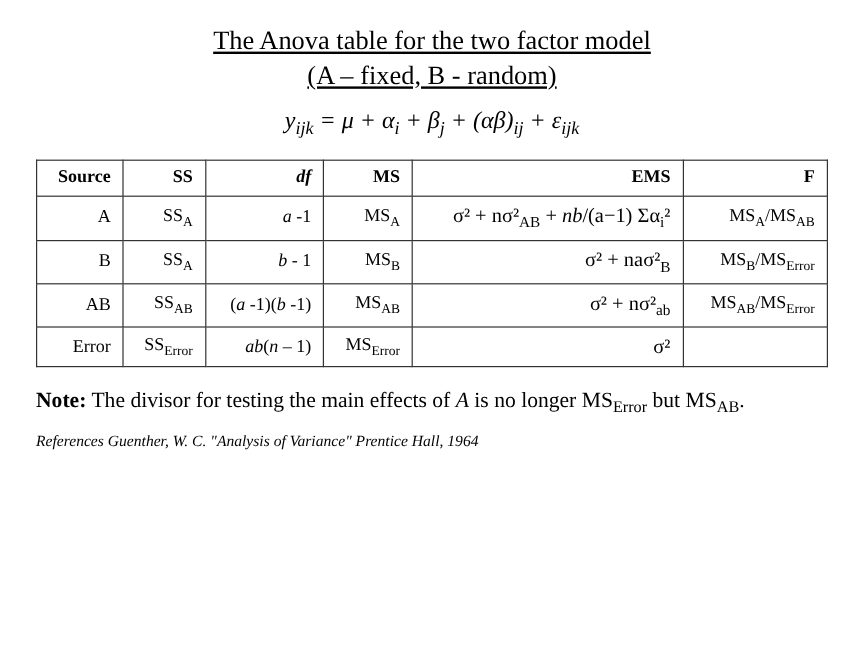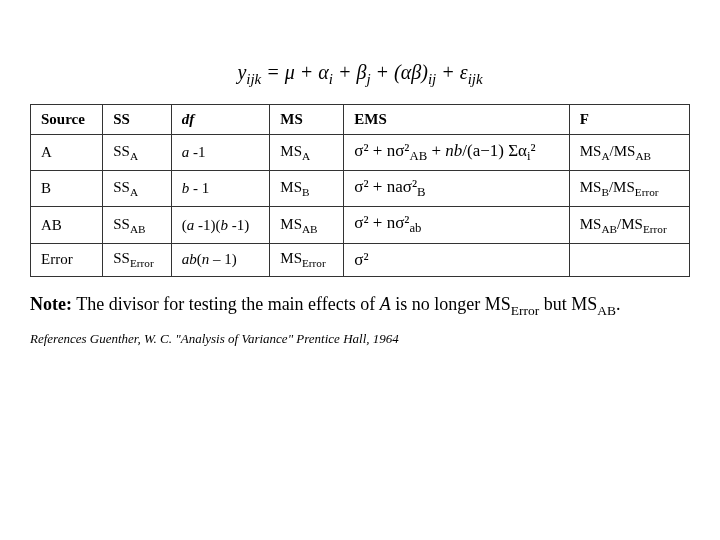--- a/index.html
+++ b/index.html
@@ -33,21 +33,21 @@
     }
     .anova-table {
       width: 100%;
       border-collapse: collapse;
       font-size: 15px;
       margin-bottom: 14px;
     }
     .anova-table th, .anova-table td {
       border: 1px solid #333;
       padding: 6px 10px;
-      text-align: left;
+      text-align: right;
       vertical-align: middle;
     }
     .anova-table th {
       font-weight: bold;
       background: #fff;
     }
     .anova-table td:first-child {
       font-weight: normal;
     }
     .ems-cell {
@@ -70,21 +70,22 @@
       font-style: italic;
       font-weight: normal;
     }
     
     sub { font-size: 0.75em; }
   </style>
 </head>
 <body>
 
 <div class="title">
-  <br>
+  <span>The Anova table for the two factor model</span><br>
+  <span>(A – fixed, B - random)</span>
 </div>
 
 <div class="formula-block">
   <span class="formula">
     <i>y</i><sub>ijk</sub> = μ + α<sub>i</sub> + β<sub>j</sub> + (αβ)<sub>ij</sub> + ε<sub>ijk</sub>
   </span>
 </div>
 
 <table class="anova-table">
   <thead>

